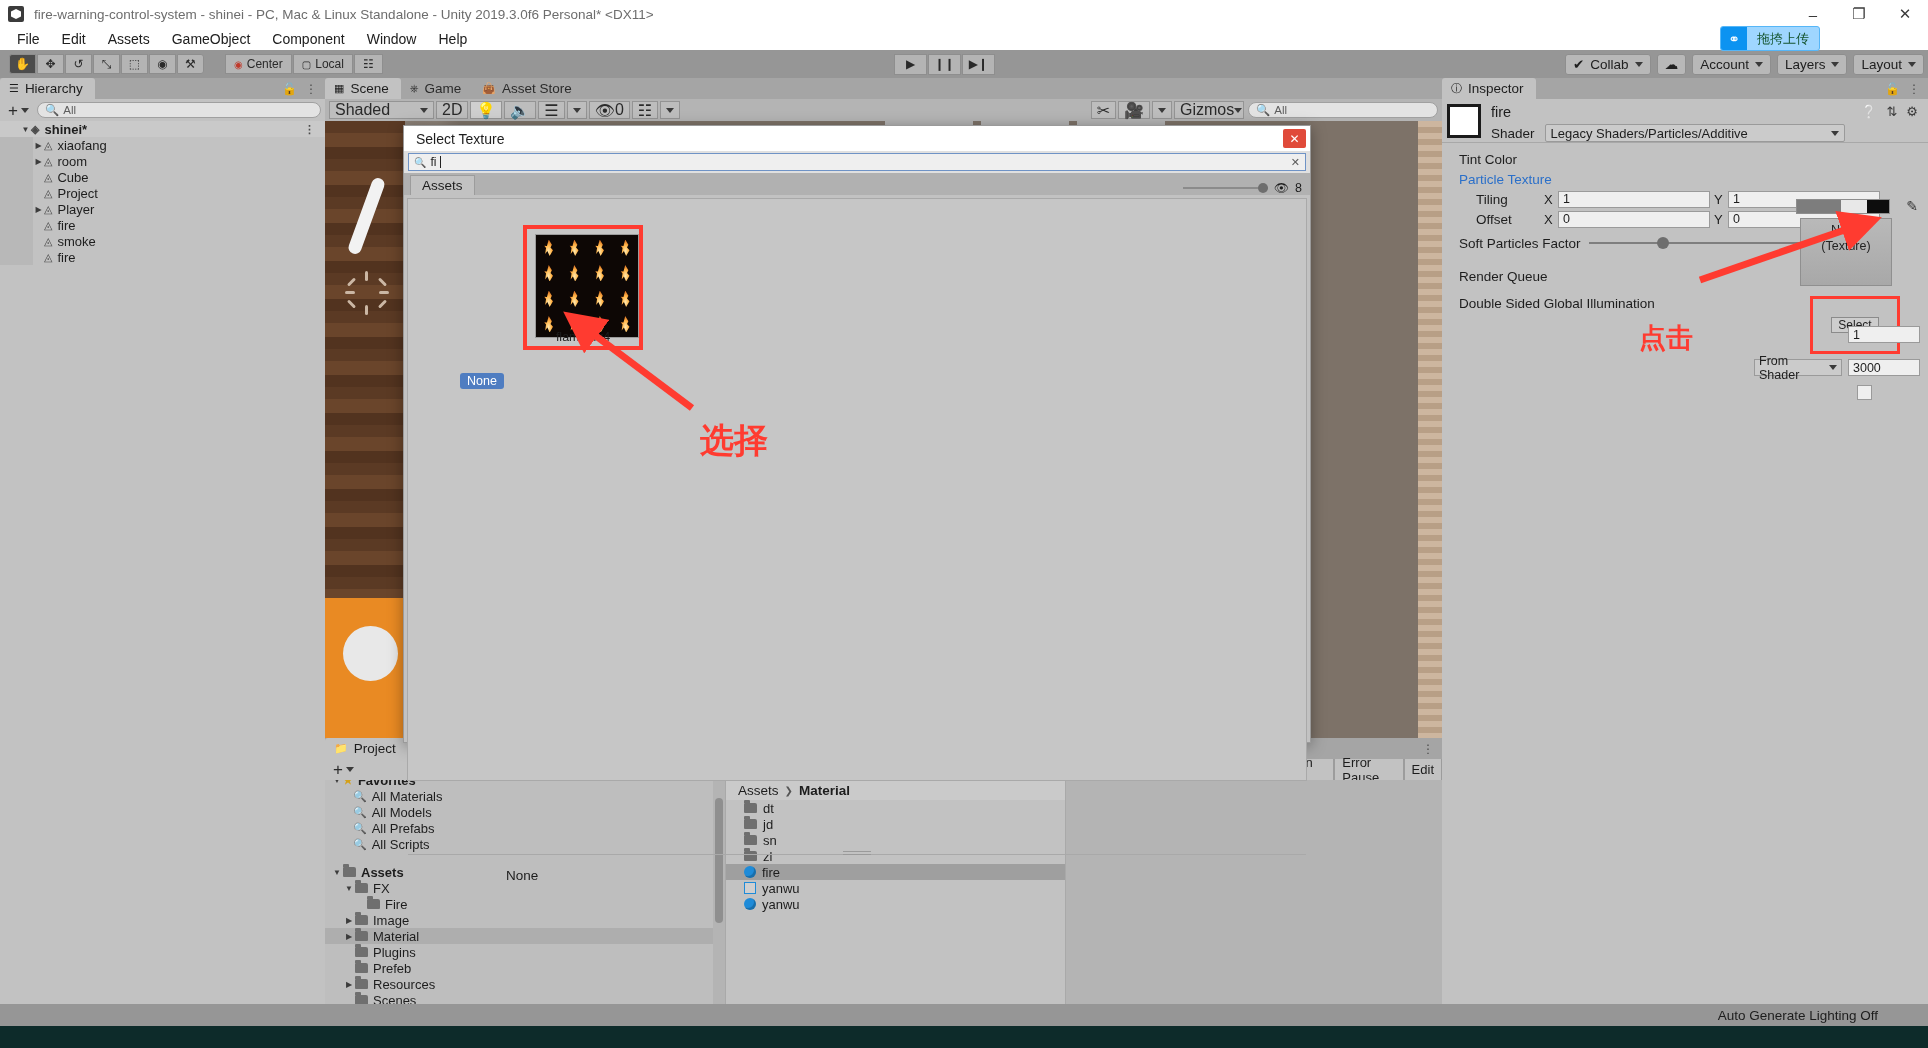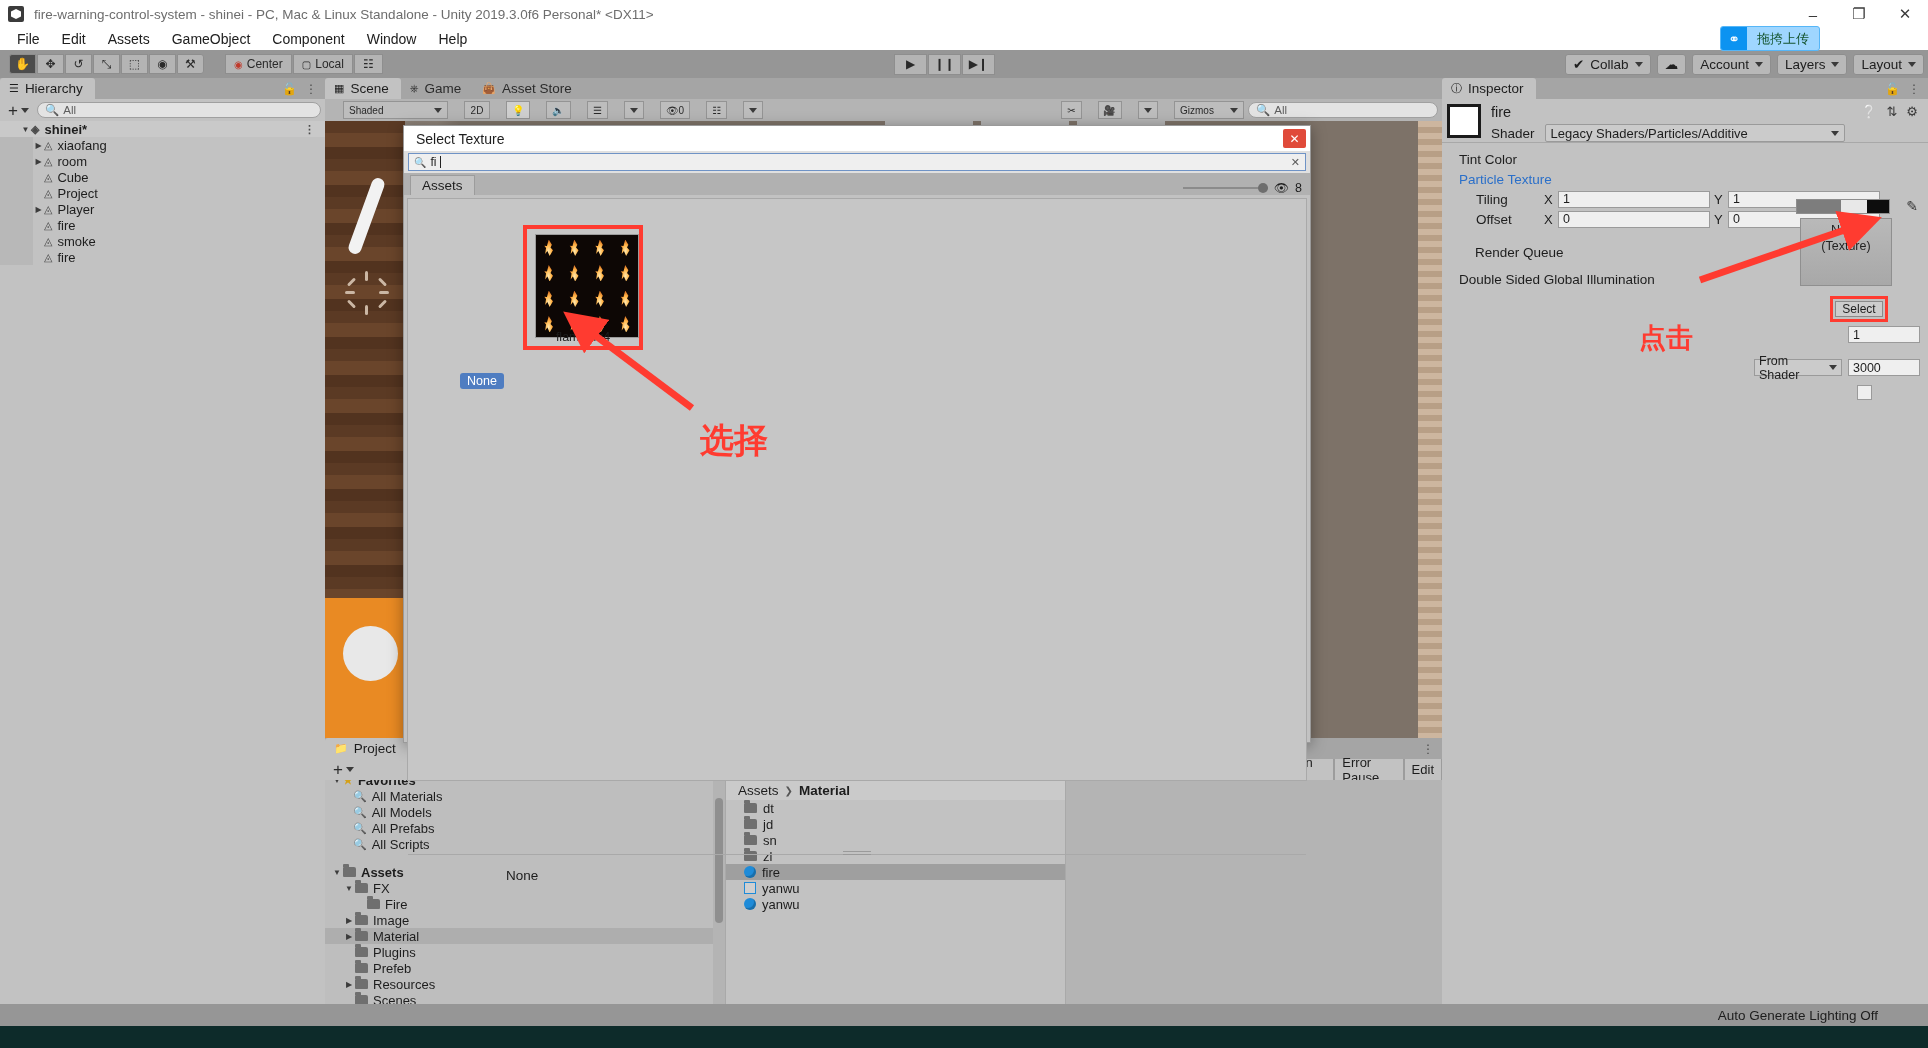--- a/index.html
+++ b/index.html
@@ -106,21 +106,21 @@
   .h-row.root{ background:#c9c9c9; font-weight:bold; }
   .h-row .tri{ width:11px; text-align:center; font-size:8px; color:#3c3c3c; }
   .h-row .cubeic{ margin-right:5px; color:#4a4a4a; font-size:11px; }
   .h-row .kebab{ margin-left:auto; padding-right:10px; color:#4a4a4a; font-size:11px; }
   .h-leftcol{ position:absolute; left:0; top:16px; width:33px; bottom:0; background:#b8b8b8; }
 
   
   #sceneview{ left:325px; top:78px; width:1117px; height:660px; }
   .sv-tabrow{ height:21px; background:#a5a5a5; display:flex; }
   .sv-toolrow{ height:22px; background:#b4b4b4; display:flex; align-items:center; padding-left:2px; }
-  .sv-toolrow .sbtn{ height:18px; background:#bdbdbd; border:1px solid #949494; display:flex; align-items:center; justify-content:center; font-size:10px; padding:0 5px; margin-left:16px; color:#2a2a2a;}
+  .sv-toolrow .sbtn{ height:18px; background:#bdbdbd; border:1px solid #949494; display:flex; align-items:center; justify-content:center; font-size:16px; padding:0 5px; margin-left:2px; color:#2a2a2a;}
   .sv-drop{ width:105px; justify-content:space-between !important; padding:0 5px !important; }
   .sv-body{ position:absolute; left:0; top:43px; right:0; bottom:0; overflow:hidden; background:#5b4a3e; }
 
   
   .sc-wall{ position:absolute; inset:0; background:linear-gradient(90deg,#857b72 0%,#8d8278 10%,#7d7268 12%,#7d7268 100%); }
   .sc-woodL{ position:absolute; left:0px; top:0; width:80px; height:520px;
     background:repeating-linear-gradient(180deg,#5b3a24 0 12px,#6a452b 12px 26px,#52331f 26px 38px); }
   .sc-floor{ position:absolute; left:0; bottom:0; width:80px; height:100px; background:#e3e3e3;}
   .sc-orange{ position:absolute; left:0px; bottom:0; width:80px; height:140px; background:#e98a23; }
   .sc-orange:after{ content:""; position:absolute; left:18px; top:28px; width:55px; height:55px; border-radius:50%; background:#e8e8e8; }
@@ -192,21 +192,21 @@
   .field{ height:17px; background:#efefef; border:1px solid #9a9a9a; font-size:12.5px;
           display:flex; align-items:center; padding-left:4px; }
   .field.f1{ width:152px; } .field.f2{ width:152px; }
   .tint-swatch{ position:absolute; right:38px; top:121px; width:94px; height:15px;
       background:linear-gradient(90deg,#7d7d7d 0 48%,#e8e8e8 48% 76%,#0d0d0d 76% 100%); border:1px solid #8d8d8d;}
   .eyedrop{ position:absolute; right:10px; top:120px; font-size:14px; color:#2f2f2f; }
   .tex-box{ position:absolute; right:36px; top:140px; width:92px; height:68px;
             background:linear-gradient(180deg,#b9b9b9,#a8a8a8); border:1px solid #8f8f8f;
             display:flex; flex-direction:column; align-items:center; justify-content:flex-start;
             padding-top:4px; font-size:12.5px; color:#232323; line-height:1.25; }
-  .select-btn-wrap{ position:absolute; right:40px; top:218px; border:3px solid #ff3b30; padding:2px; }
+  .select-btn-wrap{ position:absolute; right:28px; top:218px; border:3px solid #ff3b30; padding:18px; }
   .select-btn{ width:48px; height:16px; background:#cdcdcd; border:1px solid #8b8b8b;
                display:flex; align-items:center; justify-content:center; font-size:12px; }
   .spf-row{ display:flex; align-items:center; height:20px; padding-left:17px; font-size:13.5px; }
   .spf-slider{ position:relative; width:215px; height:12px; margin-left:8px; }
   .spf-slider .tr{ position:absolute; left:0; right:0; top:5px; height:2px; background:#7e7e7e; }
   .spf-slider .kn{ position:absolute; left:68px; top:0; width:12px; height:12px; border-radius:50%; background:#6e6e6e; }
   .spf-val{ position:absolute; right:8px; top:248px; width:72px; height:17px;
             background:#efefef; border:1px solid #9a9a9a; font-size:12.5px; display:flex; align-items:center; padding-left:4px; }
   .rq-drop{ position:absolute; right:86px; top:281px; width:88px; height:17px; background:#cbcbcb;
             border:1px solid #9a9a9a; display:flex; align-items:center; justify-content:space-between; padding:0 4px; font-size:12.5px; }
@@ -605,23 +605,30 @@
     <div class="row" style="padding-left:34px;">
       <span class="lbl" style="width:68px;">Offset</span>
       <div class="xy">
         <span class="ax">X</span>
         <div class="field f1">0</div>
         <span class="ax">Y</span>
         <div class="field f2">0</div>
       </div>
     </div>
 
+    <div class="spf-row" style="margin-top:4px;">
+      <span>Soft Particles Factor</span>
+      <div class="spf-slider">
+        <div class="tr"></div>
+        <div class="kn"></div>
+      </div>
+    </div>
     <div class="spf-val">1</div>
 
-    <div class="row" style="margin-top:13px;margin-left:16px;">
+    <div class="row" style="margin-top:13px;">
       <span class="lbl" style="width:200px;">Render Queue</span>
     </div>
     <div class="rq-drop">
       <span>From Shader</span>
       <span class="caret"></span>
     </div>
     <div class="rq-val">3000</div>
 
     <div class="row" style="margin-top:7px;">
       <span class="lbl" style="width:320px;">Double Sided Global Illumination</span>

